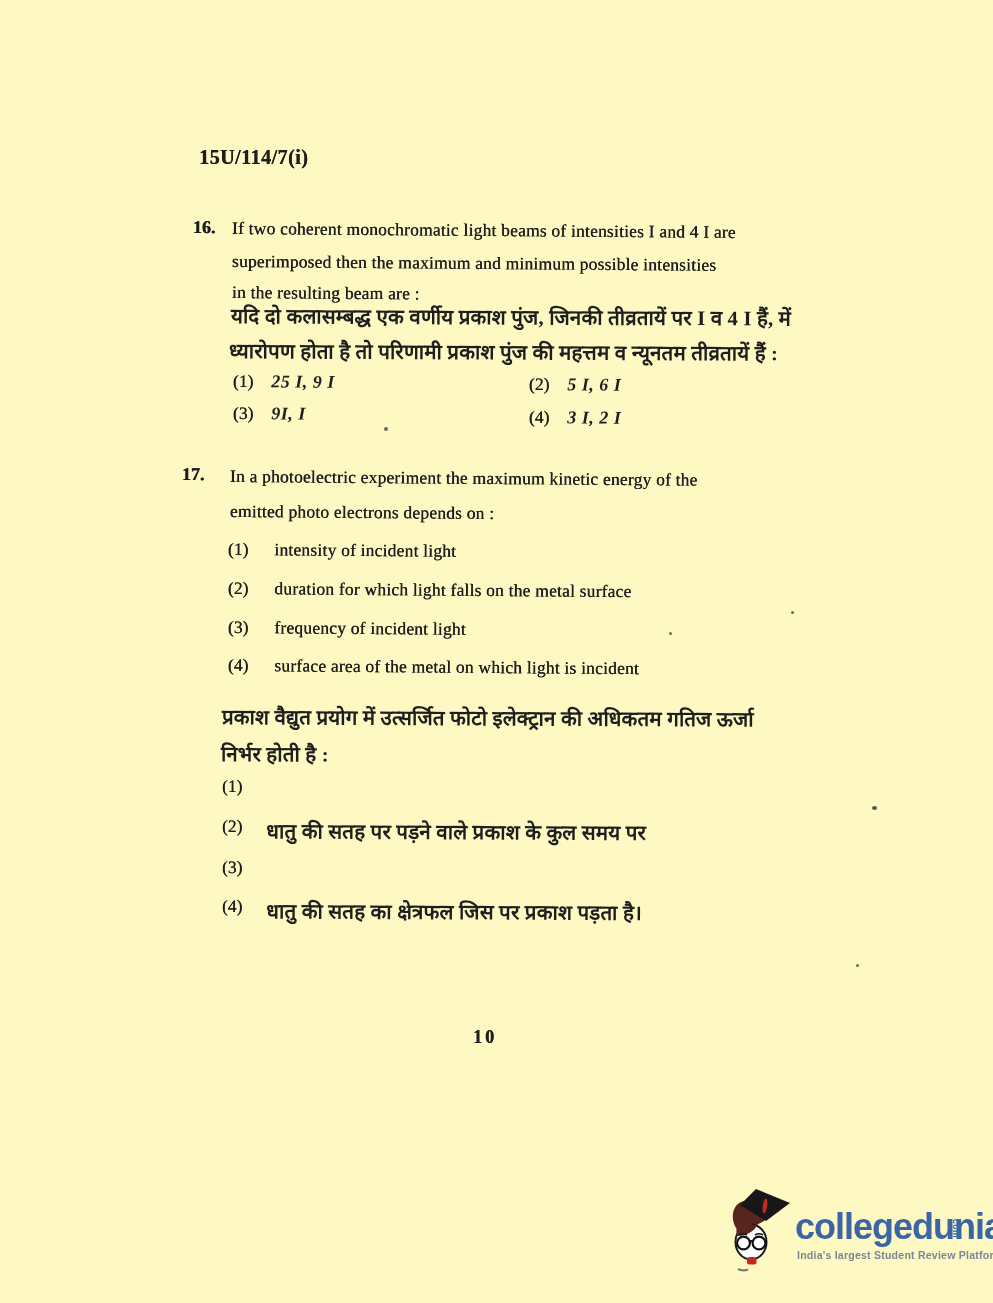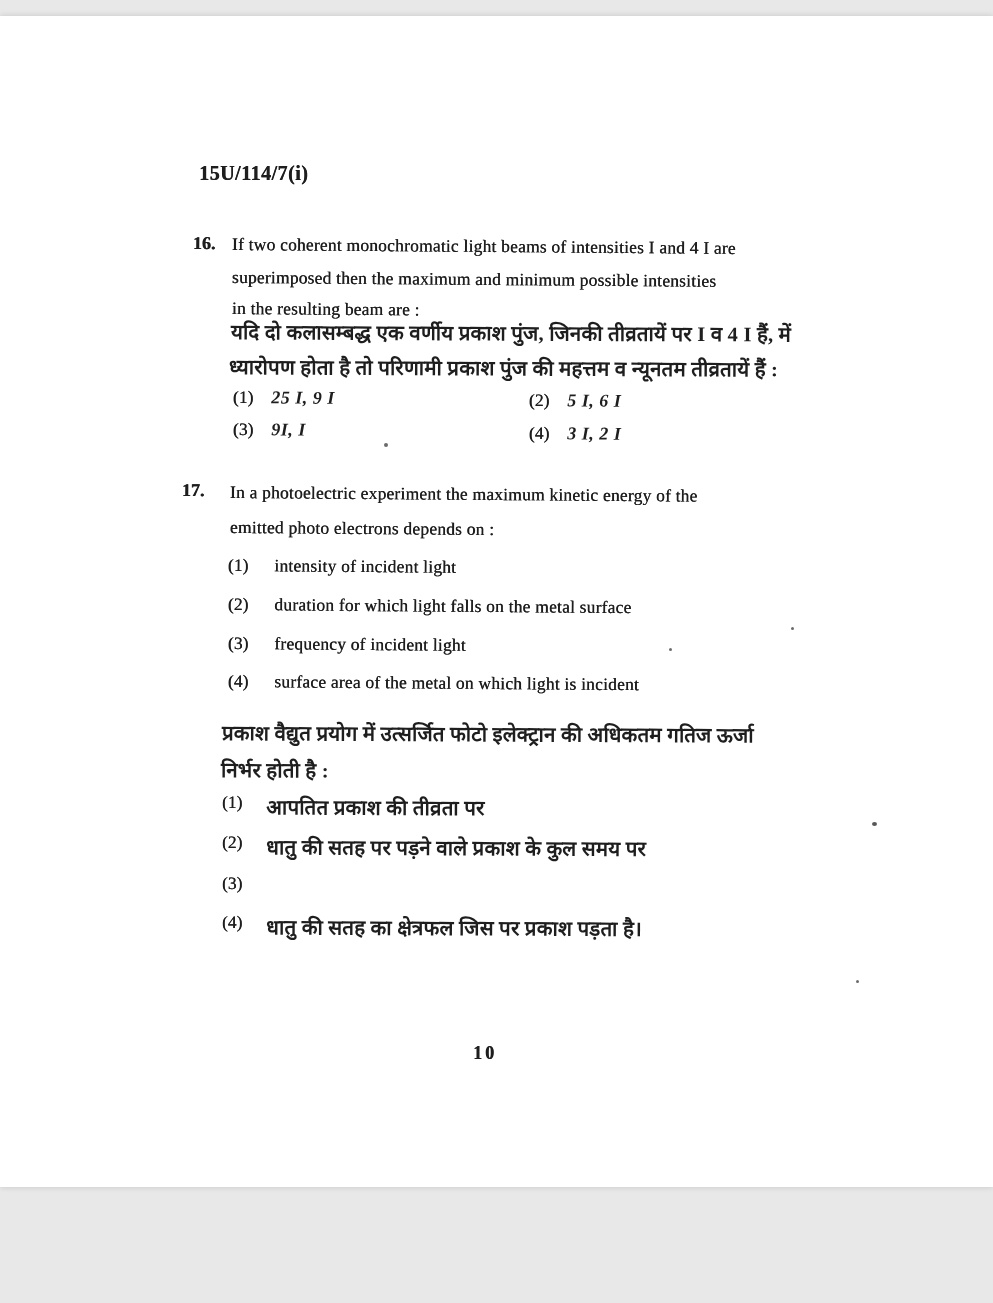--- a/index.html
+++ b/index.html
@@ -1,22 +1,22 @@
 <!DOCTYPE html>
 <html><head>
 <meta charset="utf-8">
 <style>
   html,body { margin:0; padding:0; background:#e8e8e8; }
   .page {
-    position:relative; width:993px; height:1171px;
-    background:#ffffff;
+    position:relative; width:993px; height:1303px;
+    background:#fef9c3;
     overflow:hidden;
     font-family:"Liberation Serif", serif;
     color:#1e1e1e;
-    margin:16px auto;
+    margin:0 auto;
     box-shadow:0 0 6px rgba(0,0,0,.15);
   }
   .abs { position:absolute; white-space:nowrap; }
   .skew  { transform:rotate(0.45deg); transform-origin:left top; }
   .skew2 { transform:rotate(0.25deg); transform-origin:left top; }
 
   .code { left:199px; top:146px; font-size:20px; font-weight:bold; letter-spacing:.5px;
           text-shadow:.4px 0 0 currentColor; }
 
   .qnum { font-size:18px; font-weight:bold; text-shadow:.3px 0 0 currentColor; }
@@ -129,21 +129,20 @@
   <div class="abs opt-en o174 skew">
     <span class="lbl">(4)</span>
     <span class="txt">surface area of the metal on which light is incident</span>
   </div>
 
   <div class="abs hi q17-h1 skew2">प्रकाश वैद्युत प्रयोग में उत्सर्जित फोटो इलेक्ट्रान की अधिकतम गतिज ऊर्जा</div>
   <div class="abs hi q17-h2 skew2">निर्भर होती है :</div>
 
   <div class="abs opt-hi h171 skew2">
     <span class="lbl">(1)</span>
-    <span class="hi">आपतित प्रकाश की तीव्रता पर</span>
   </div>
   <div class="abs opt-hi h172 skew2">
     <span class="lbl">(2)</span>
     <span class="hi">धातु की सतह पर पड़ने वाले प्रकाश के कुल समय पर</span>
   </div>
   <div class="abs opt-hi h173 skew2">
     <span class="lbl">(3)</span>
   </div>
   <div class="abs opt-hi h174 skew2">
     <span class="lbl">(4)</span>

